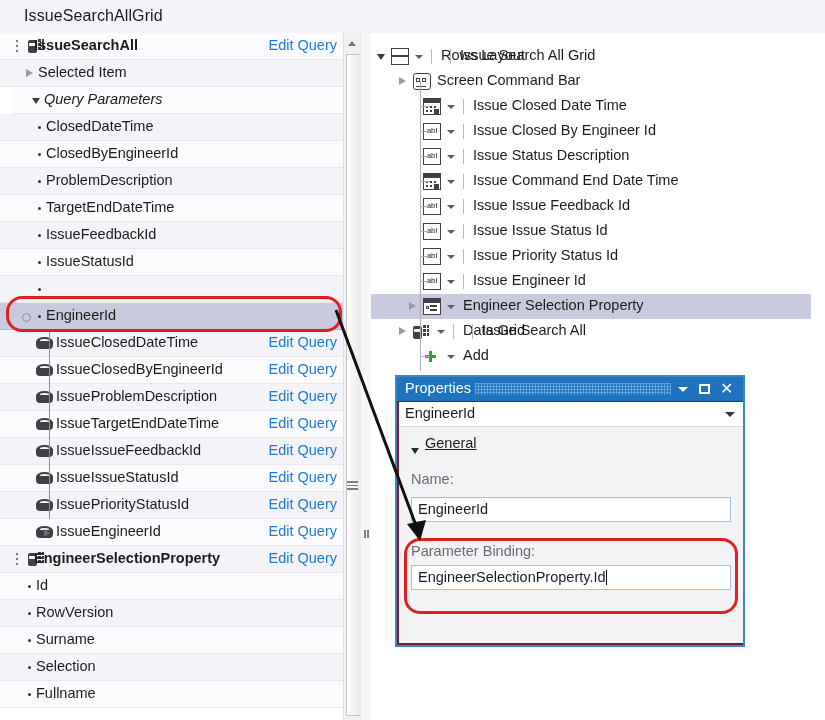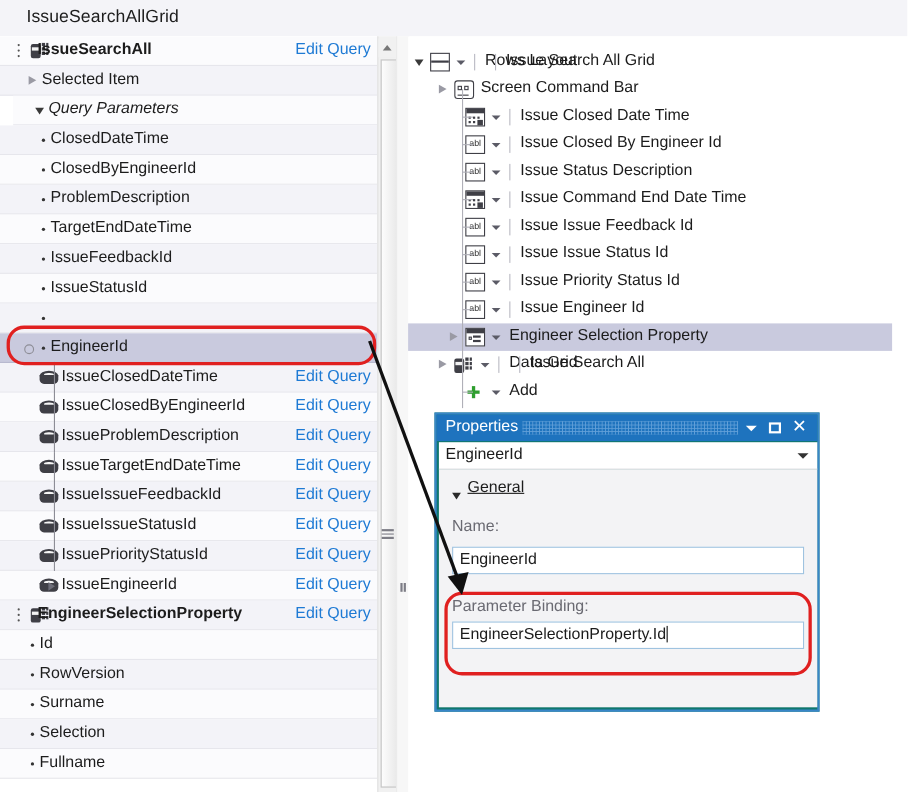--- a/index.html
+++ b/index.html
@@ -180,21 +180,21 @@
   .plus{position:absolute;width:11px;height:11px;top:7px;}
   .plus i{position:absolute;background:#2f9e2f;}
   .plus i:nth-child(1){left:4px;top:0;width:3px;height:11px;}
   .plus i:nth-child(2){left:0;top:4px;width:11px;height:3px;}
   
   .rline{position:absolute;background:#b0b0b8;}
 
   
   .props{
     position:absolute;left:395px;top:375px;width:350px;height:272px;
-    border:2px solid #3a86c8;background:#0f766e;box-sizing:border-box;padding-left:44px;
+    border:2px solid #3a86c8;background:#7f1d1d;box-sizing:border-box;padding-left:44px;
   }
   .props-title{
     position:absolute;left:0;top:0;width:100%;height:24px;background:#1e73be;
   }
   .props-title .ptxt{
     position:absolute;left:8px;top:3px;font-size:14.5px;color:#ffffff;
   }
   .props-title .grip{
     position:absolute;left:78px;top:6px;right:72px;height:12px;
     background-image:

